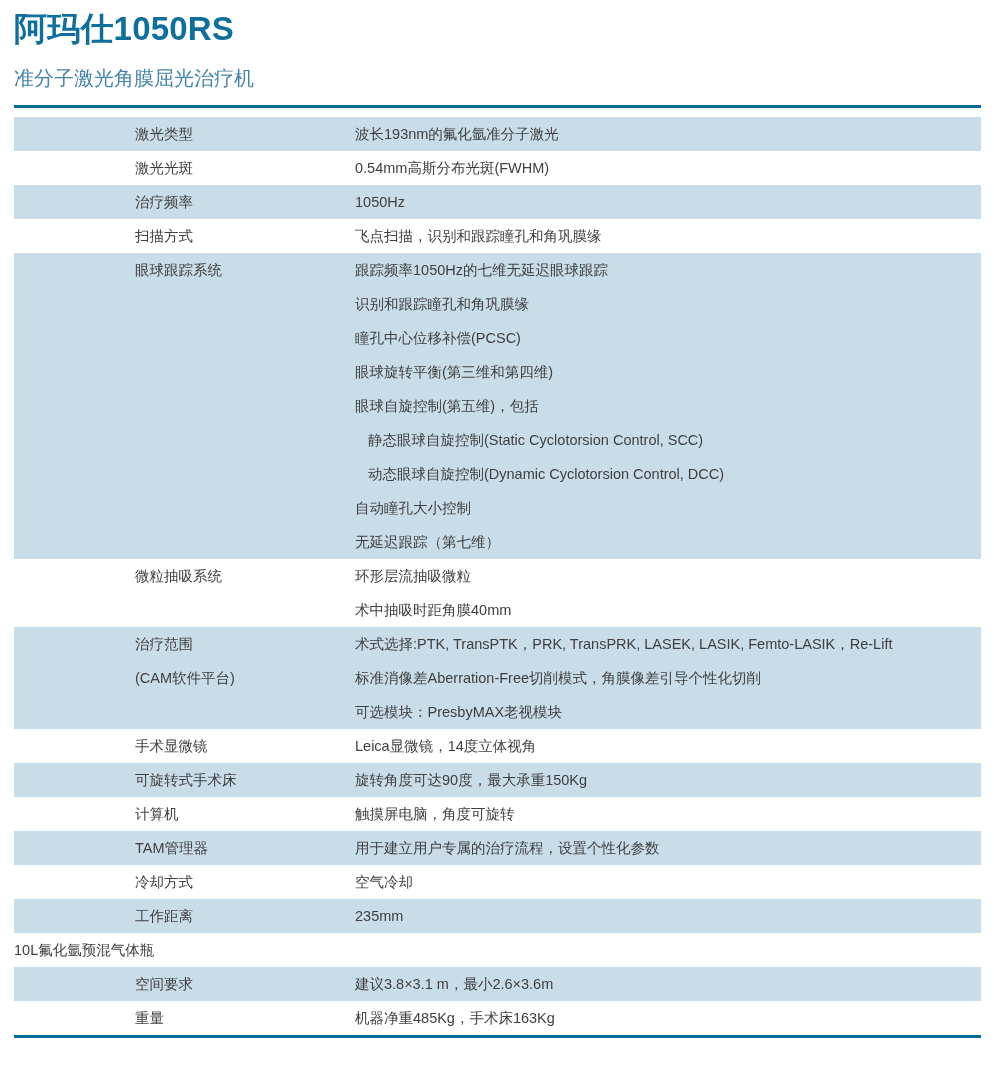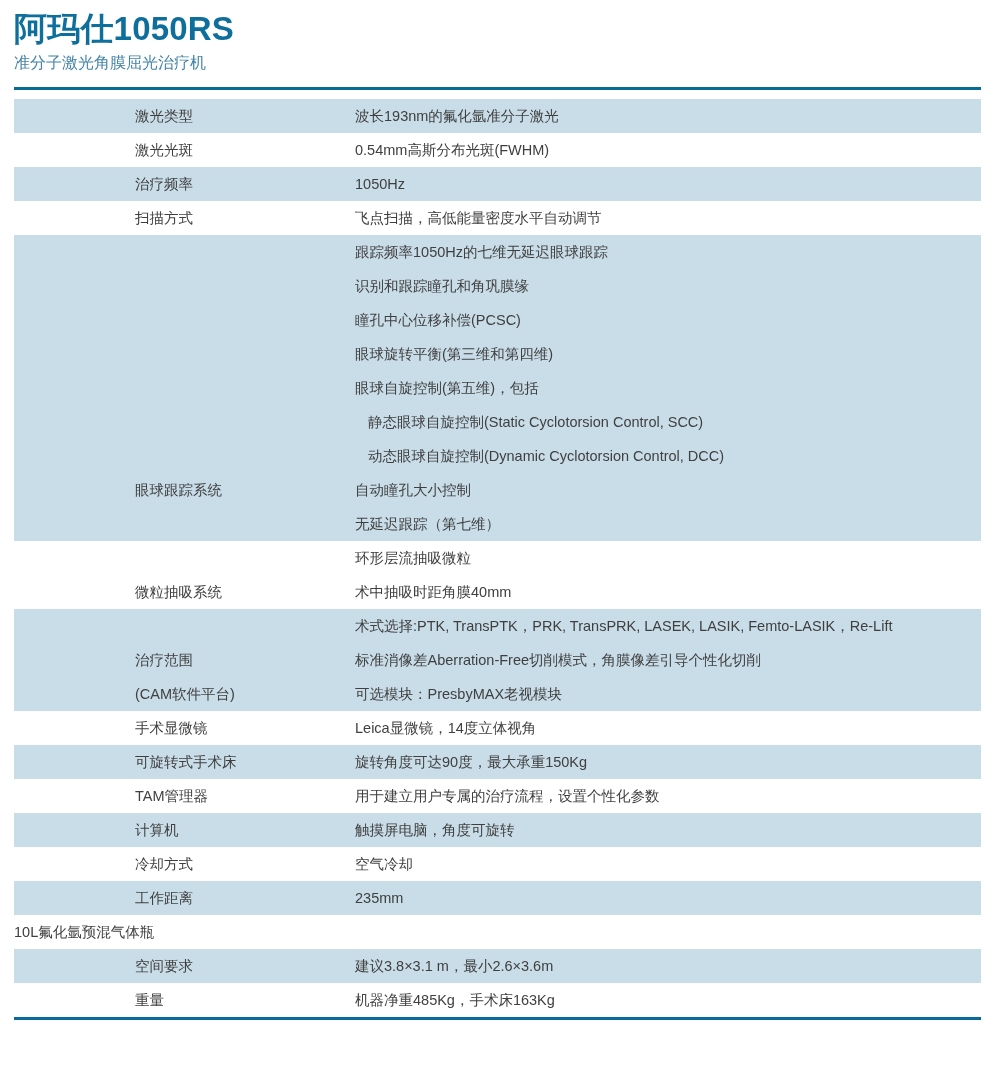--- a/index.html
+++ b/index.html
@@ -15,29 +15,29 @@
     width:994px;height:1070px;background:#ffffff;
     font-family:"Liberation Sans","DejaVu Sans",sans-serif;
     color:var(--text);
     overflow:hidden;
   }
   .header{padding:10px 0 0 14px;}
   .title{
     font-size:33px;font-weight:700;color:var(--accent);
     line-height:1.15;letter-spacing:.2px;
   }
-  .subtitle{font-size:16px;color:var(--subtitle);margin-top:5px;}
+  .subtitle{font-size:20px;color:var(--subtitle);margin-top:17px;}
   .rule{width:967px;height:3px;background:var(--divider);margin-left:14px;}
   .rule-top{margin-top:13px;}
   .spec-table{width:967px;margin:9px 0 0 14px;}
   .row{display:flex;}
   .row:nth-child(odd){background:var(--stripe);}
   .label-cell{
     flex:0 0 341px;padding-left:121px;
-    display:flex;flex-direction:column;justify-content:flex-end;
+    display:flex;flex-direction:column;justify-content:flex-start;
   }
   
   .row:nth-child(5) .label-cell{padding-bottom:34px;}
   .value-cell{flex:1 1 auto;display:flex;flex-direction:column;}
   .label-line,.value-line{
     line-height:34px;font-size:14.5px;color:var(--text);white-space:pre;
   }
   .value-line.indent{padding-left:13px;}
   .rule-bottom{margin-top:0;}
 </style>
@@ -78,21 +78,21 @@
     <div class="value-cell">
           <div class="value-line">1050Hz</div>
         </div>
   </div>
 
   <div class="row">
     <div class="label-cell">
           <div class="label-line">扫描方式</div>
         </div>
     <div class="value-cell">
-          <div class="value-line">飞点扫描，高低能量密度水平自动调节</div>
+          <div class="value-line">飞点扫描，识别和跟踪瞳孔和角巩膜缘</div>
         </div>
   </div>
 
   <div class="row">
     <div class="label-cell">
           <div class="label-line">眼球跟踪系统</div>
         </div>
     <div class="value-cell">
           <div class="value-line">跟踪频率1050Hz的七维无延迟眼球跟踪</div>
           <div class="value-line">识别和跟踪瞳孔和角巩膜缘</div>
@@ -141,33 +141,33 @@
     <div class="label-cell">
           <div class="label-line">可旋转式手术床</div>
         </div>
     <div class="value-cell">
           <div class="value-line">旋转角度可达90度，最大承重150Kg</div>
         </div>
   </div>
 
   <div class="row">
     <div class="label-cell">
+          <div class="label-line">计算机</div>
+        </div>
+    <div class="value-cell">
+          <div class="value-line">触摸屏电脑，角度可旋转</div>
+        </div>
+  </div>
+
+  <div class="row">
+    <div class="label-cell">
           <div class="label-line">TAM管理器</div>
         </div>
     <div class="value-cell">
           <div class="value-line">用于建立用户专属的治疗流程，设置个性化参数</div>
-        </div>
-  </div>
-
-  <div class="row">
-    <div class="label-cell">
-          <div class="label-line">计算机</div>
-        </div>
-    <div class="value-cell">
-          <div class="value-line">触摸屏电脑，角度可旋转</div>
         </div>
   </div>
 
   <div class="row">
     <div class="label-cell">
           <div class="label-line">冷却方式</div>
         </div>
     <div class="value-cell">
           <div class="value-line">空气冷却</div>
         </div>

